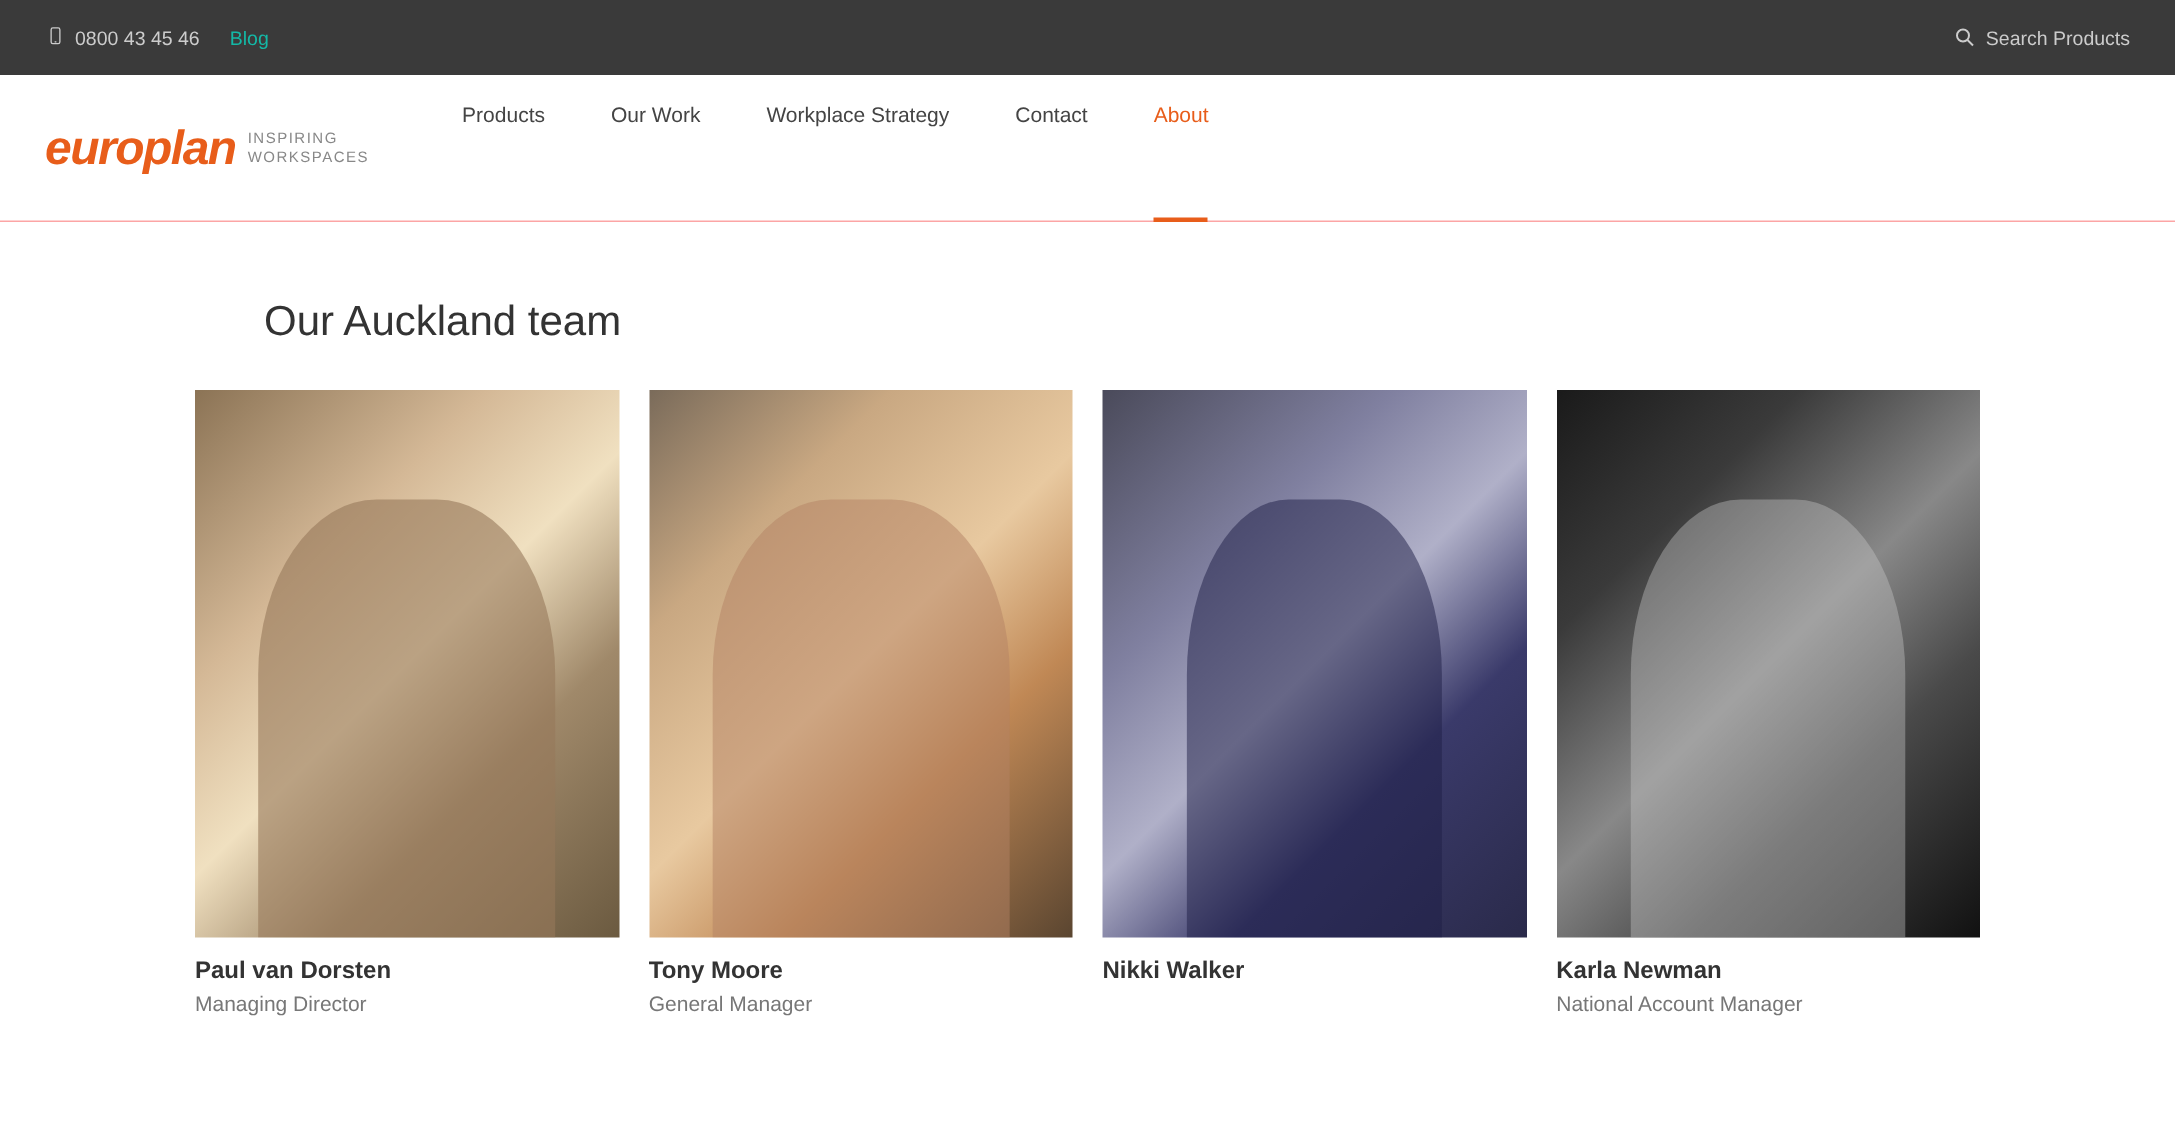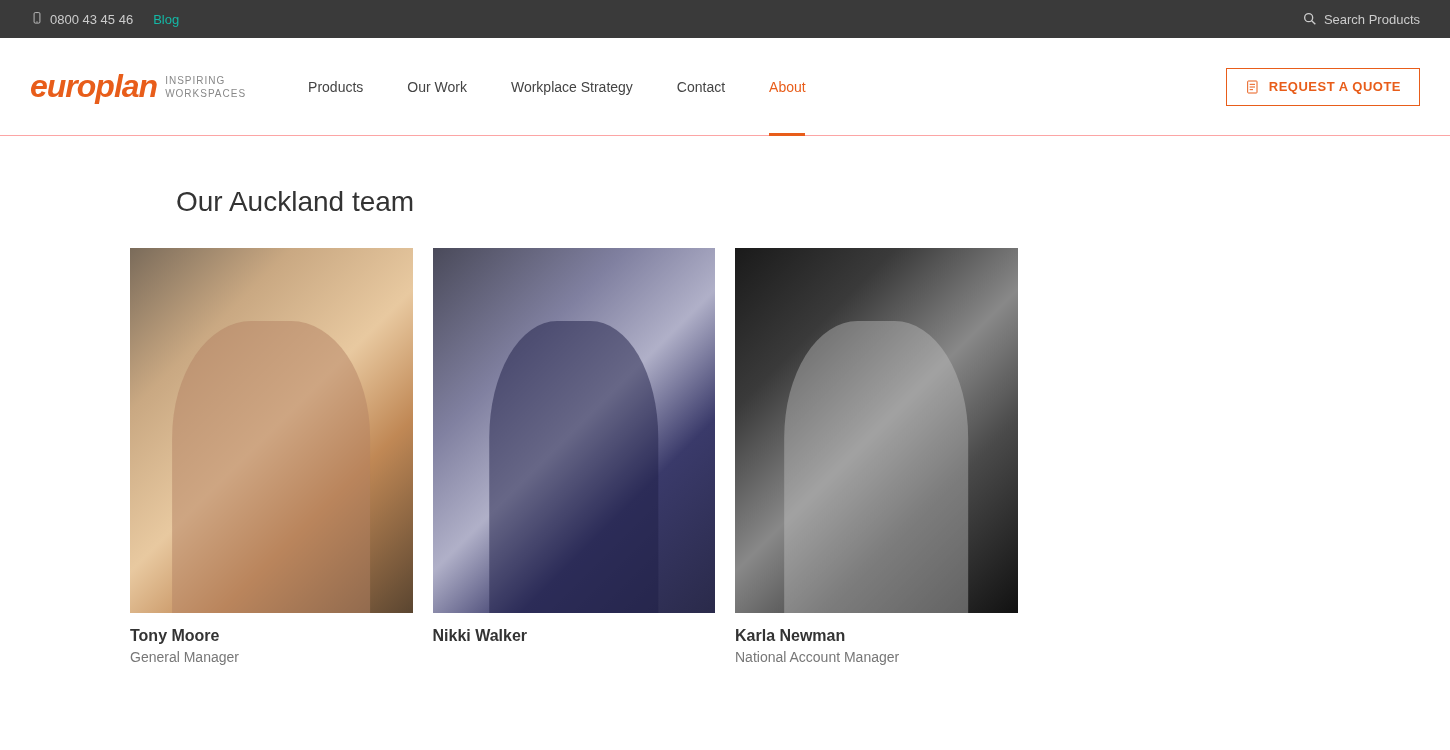--- a/index.html
+++ b/index.html
@@ -1,21 +1,21 @@
 <!DOCTYPE html>
 <html><head>
   <meta charset="utf-8">
   <style>
     * { margin: 0; padding: 0; box-sizing: border-box; }
     body { font-family: Arial, sans-serif; background: #fff; width: 1450px; }
 
     
     .top-bar {
       background: #3a3a3a;
-      height: 38px;
+      height: 50px;
       display: flex;
       align-items: center;
       justify-content: space-between;
       padding: 0 30px;
     }
     .top-bar-left {
       display: flex;
       align-items: center;
       gap: 20px;
       color: #ccc;
@@ -73,24 +73,24 @@
       letter-spacing: 1px;
     }
 
     nav {
       display: flex;
       align-items: center;
       flex: 1;
       gap: 0;
     }
     .nav-item {
-      padding: 0 22px;
+      padding: 18px 22px;
       height: 98px;
       display: flex;
-      align-items: center;
+      align-items: flex-start;
       font-size: 14px;
       color: #444;
       text-decoration: none;
       cursor: pointer;
       white-space: nowrap;
       position: relative;
     }
     .nav-item.active {
       color: #e85d1a;
     }
@@ -287,37 +287,33 @@
     <a class="nav-item" href="#">
       <span>Workplace Strategy</span>
     </a>
     <a class="nav-item" href="#">
       <span>Contact</span>
     </a>
     <a class="nav-item active" href="#">
       <span>About</span>
     </a>
     <div class="nav-spacer"></div>
-    <div class="request-quote">
-      <svg class="quote-icon" viewBox="0 0 24 24">
-        <rect x="4" y="3" width="14" height="18" rx="1" ry="1"></rect>
-        <line x1="7" y1="8" x2="15" y2="8"></line>
-        <line x1="7" y1="12" x2="15" y2="12"></line>
-        <line x1="7" y1="16" x2="12" y2="16"></line>
-      </svg>
-      <span>REQUEST A QUOTE</span>
-    </div>
   </nav>
 </header>
 
 <main class="main-content">
   <h2 class="section-title">Our Auckland team</h2>
 
   <div class="team-grid">
 
+    <div class="team-card">
+      <div class="team-photo photo-paul"></div>
+      <div class="team-name">Paul van Dorsten</div>
+      <div class="team-role">Managing Director</div>
+    </div>
 
     <div class="team-card">
       <div class="team-photo photo-tony"></div>
       <div class="team-name">Tony Moore</div>
       <div class="team-role">General Manager</div>
     </div>
 
     <div class="team-card">
       <div class="team-photo photo-nikki"></div>
       <div class="team-name">Nikki Walker</div>

